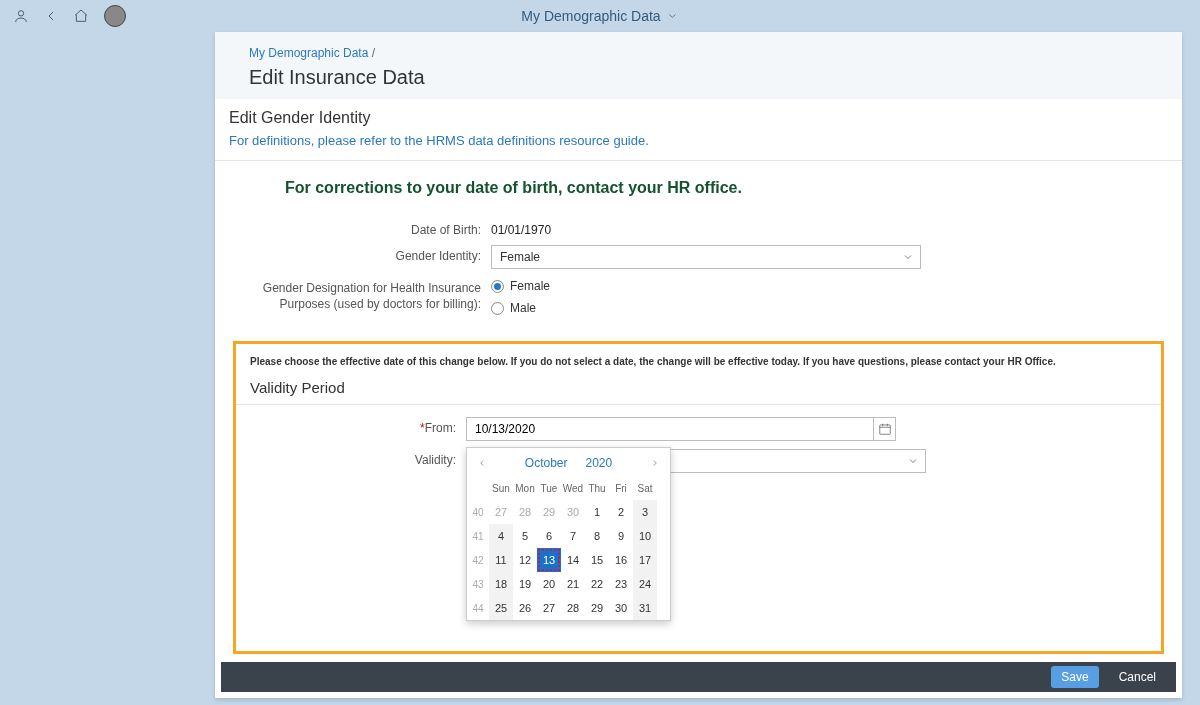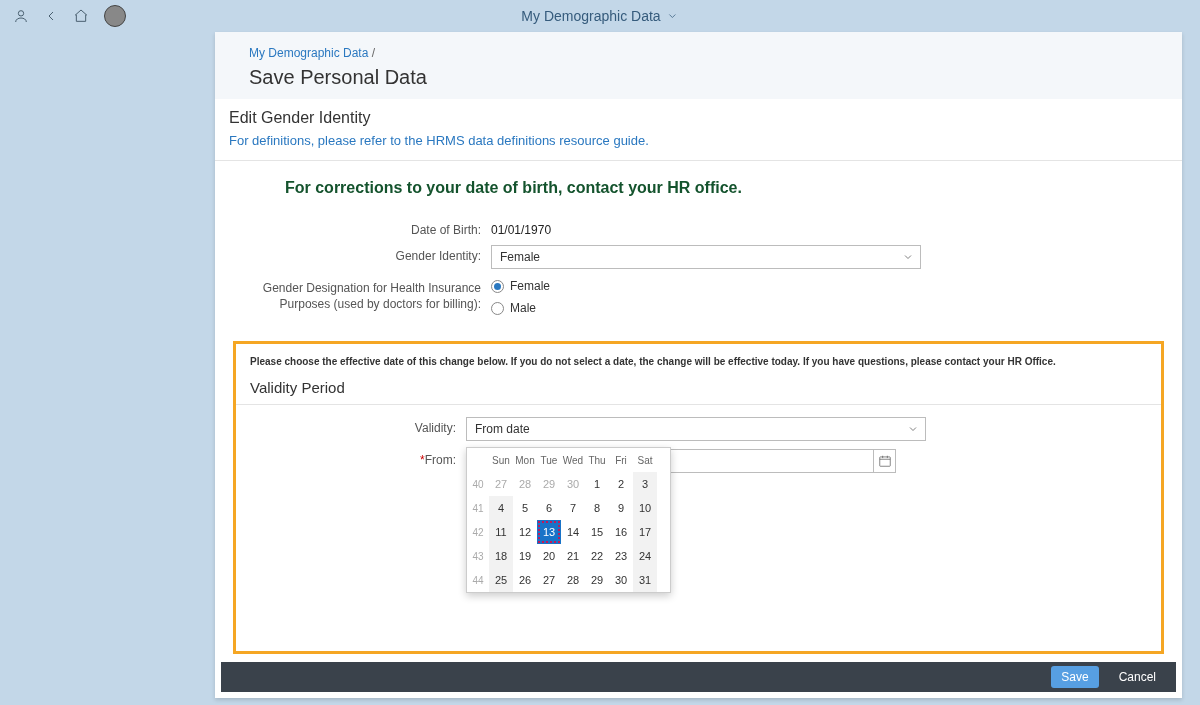--- a/index.html
+++ b/index.html
@@ -94,21 +94,21 @@
       </svg>
   </div>
 </div>
 
 <div class="page">
   <div class="crumb-area">
     <div class="crumb">
       <a style="color:#2a78c0;text-decoration:none;">My Demographic Data</a>
       <span class="sep">/</span>
     </div>
-    <div class="page-title">Save Personal Data</div>
+    <div class="page-title">Edit Insurance Data</div>
   </div>
 
   <div class="section-title">Edit Gender Identity</div>
   <div class="help-link">
     <a href="#">For definitions, please refer to the HRMS data definitions resource guide.</a>
   </div>
 
   <div class="instructions">For corrections to your date of birth, contact your HR office.</div>
 
   <div class="form">
@@ -138,46 +138,62 @@
         </div>
       </div>
     </div>
   </div>
 
   <div class="validity-box">
     <div class="note">Please choose the effective date of this change below. If you do not select a date, the change will be effective today. If you have questions, please contact your HR Office.</div>
     <div class="vtitle">Validity Period</div>
     <hr>
     <div class="form" style="padding:0">
-      <div class="row">
-        <div class="lbl" style="width:216px">Validity:</div>
-        <div class="select" style="width:460px">
-          <span>From date</span>
-          <svg viewBox="0 0 24 24">
-              <polyline points="6 9 12 15 18 9"></polyline>
-            </svg>
-        </div>
-      </div>
       <div class="row">
         <div class="lbl" style="width:216px"><span class="req">*</span><span>From:</span></div>
         <div class="date-input" style="width:430px">
           <input type="text" value="10/13/2020" style="">
           <div class="cal-btn">
             <svg viewBox="0 0 24 24">
                 <rect x="3" y="5" width="18" height="16" rx="1"></rect>
                 <line x1="3" y1="9" x2="21" y2="9"></line>
                 <line x1="8" y1="3" x2="8" y2="7"></line>
                 <line x1="16" y1="3" x2="16" y2="7"></line>
               </svg>
           </div>
         </div>
       </div>
+      <div class="row">
+        <div class="lbl" style="width:216px">Validity:</div>
+        <div class="select" style="width:460px">
+          <span>From date</span>
+          <svg viewBox="0 0 24 24">
+              <polyline points="6 9 12 15 18 9"></polyline>
+            </svg>
+        </div>
+      </div>
     </div>
 
     <div class="calendar">
+      <div class="cal-head">
+        <div class="nav">
+            <svg viewBox="0 0 24 24">
+              <polyline points="15 18 9 12 15 6"></polyline>
+            </svg>
+          </div>
+        <div class="mid">
+          <span>October</span>
+          <span>2020</span>
+        </div>
+        <div class="nav">
+            <svg viewBox="0 0 24 24">
+              <polyline points="9 6 15 12 9 18"></polyline>
+            </svg>
+          </div>
+      </div>
       <div class="cal-grid" id="cal-grid">
           <div class="wk"></div>
           <div class="hd">Sun</div>
           <div class="hd">Mon</div>
           <div class="hd">Tue</div>
           <div class="hd">Wed</div>
           <div class="hd">Thu</div>
           <div class="hd">Fri</div>
           <div class="hd">Sat</div>
           <div class="wk">40</div>

